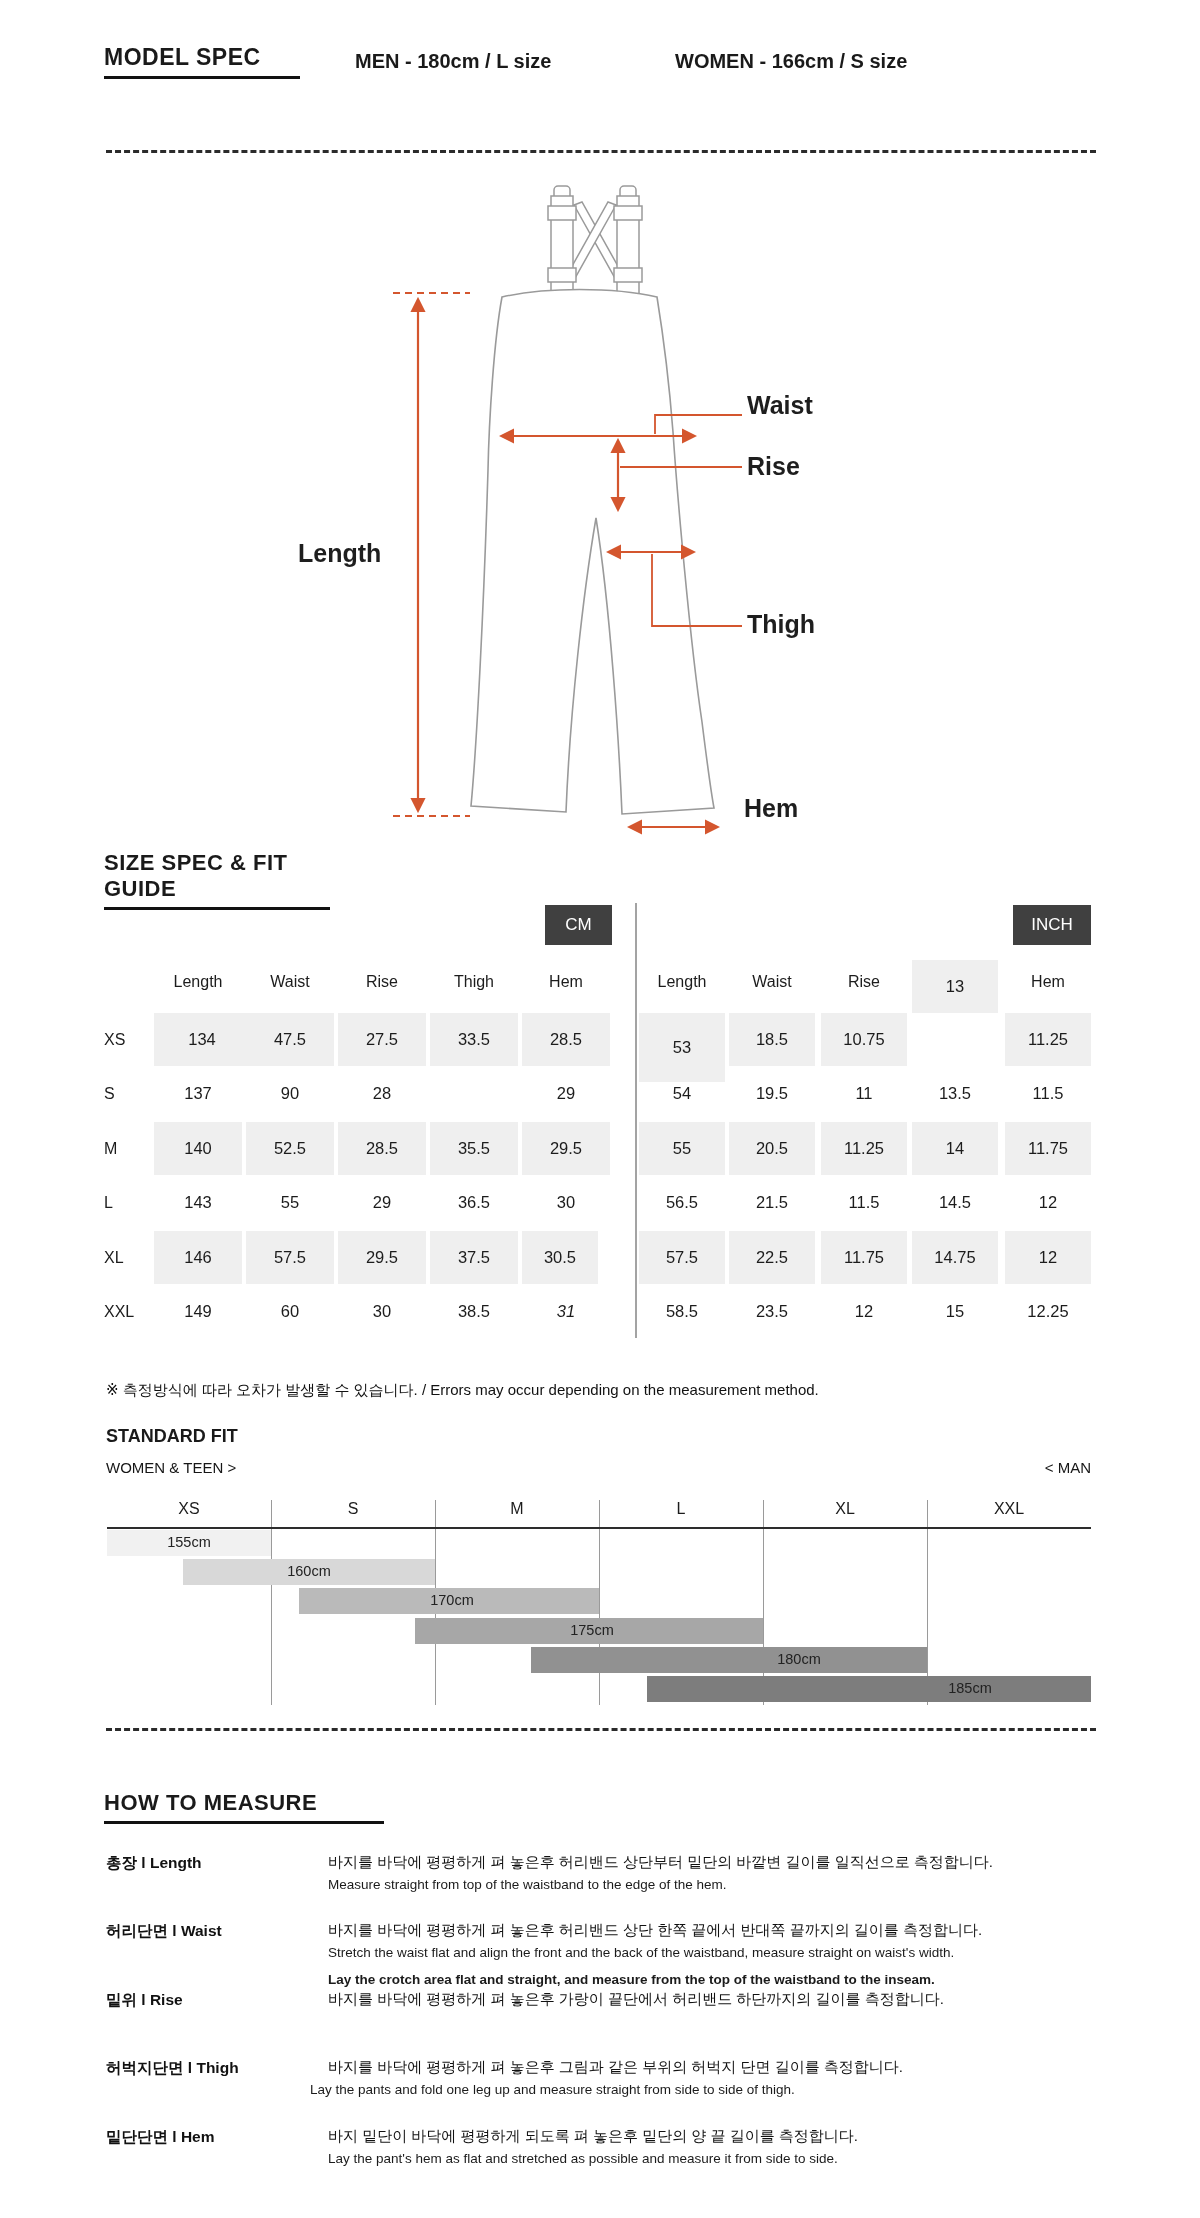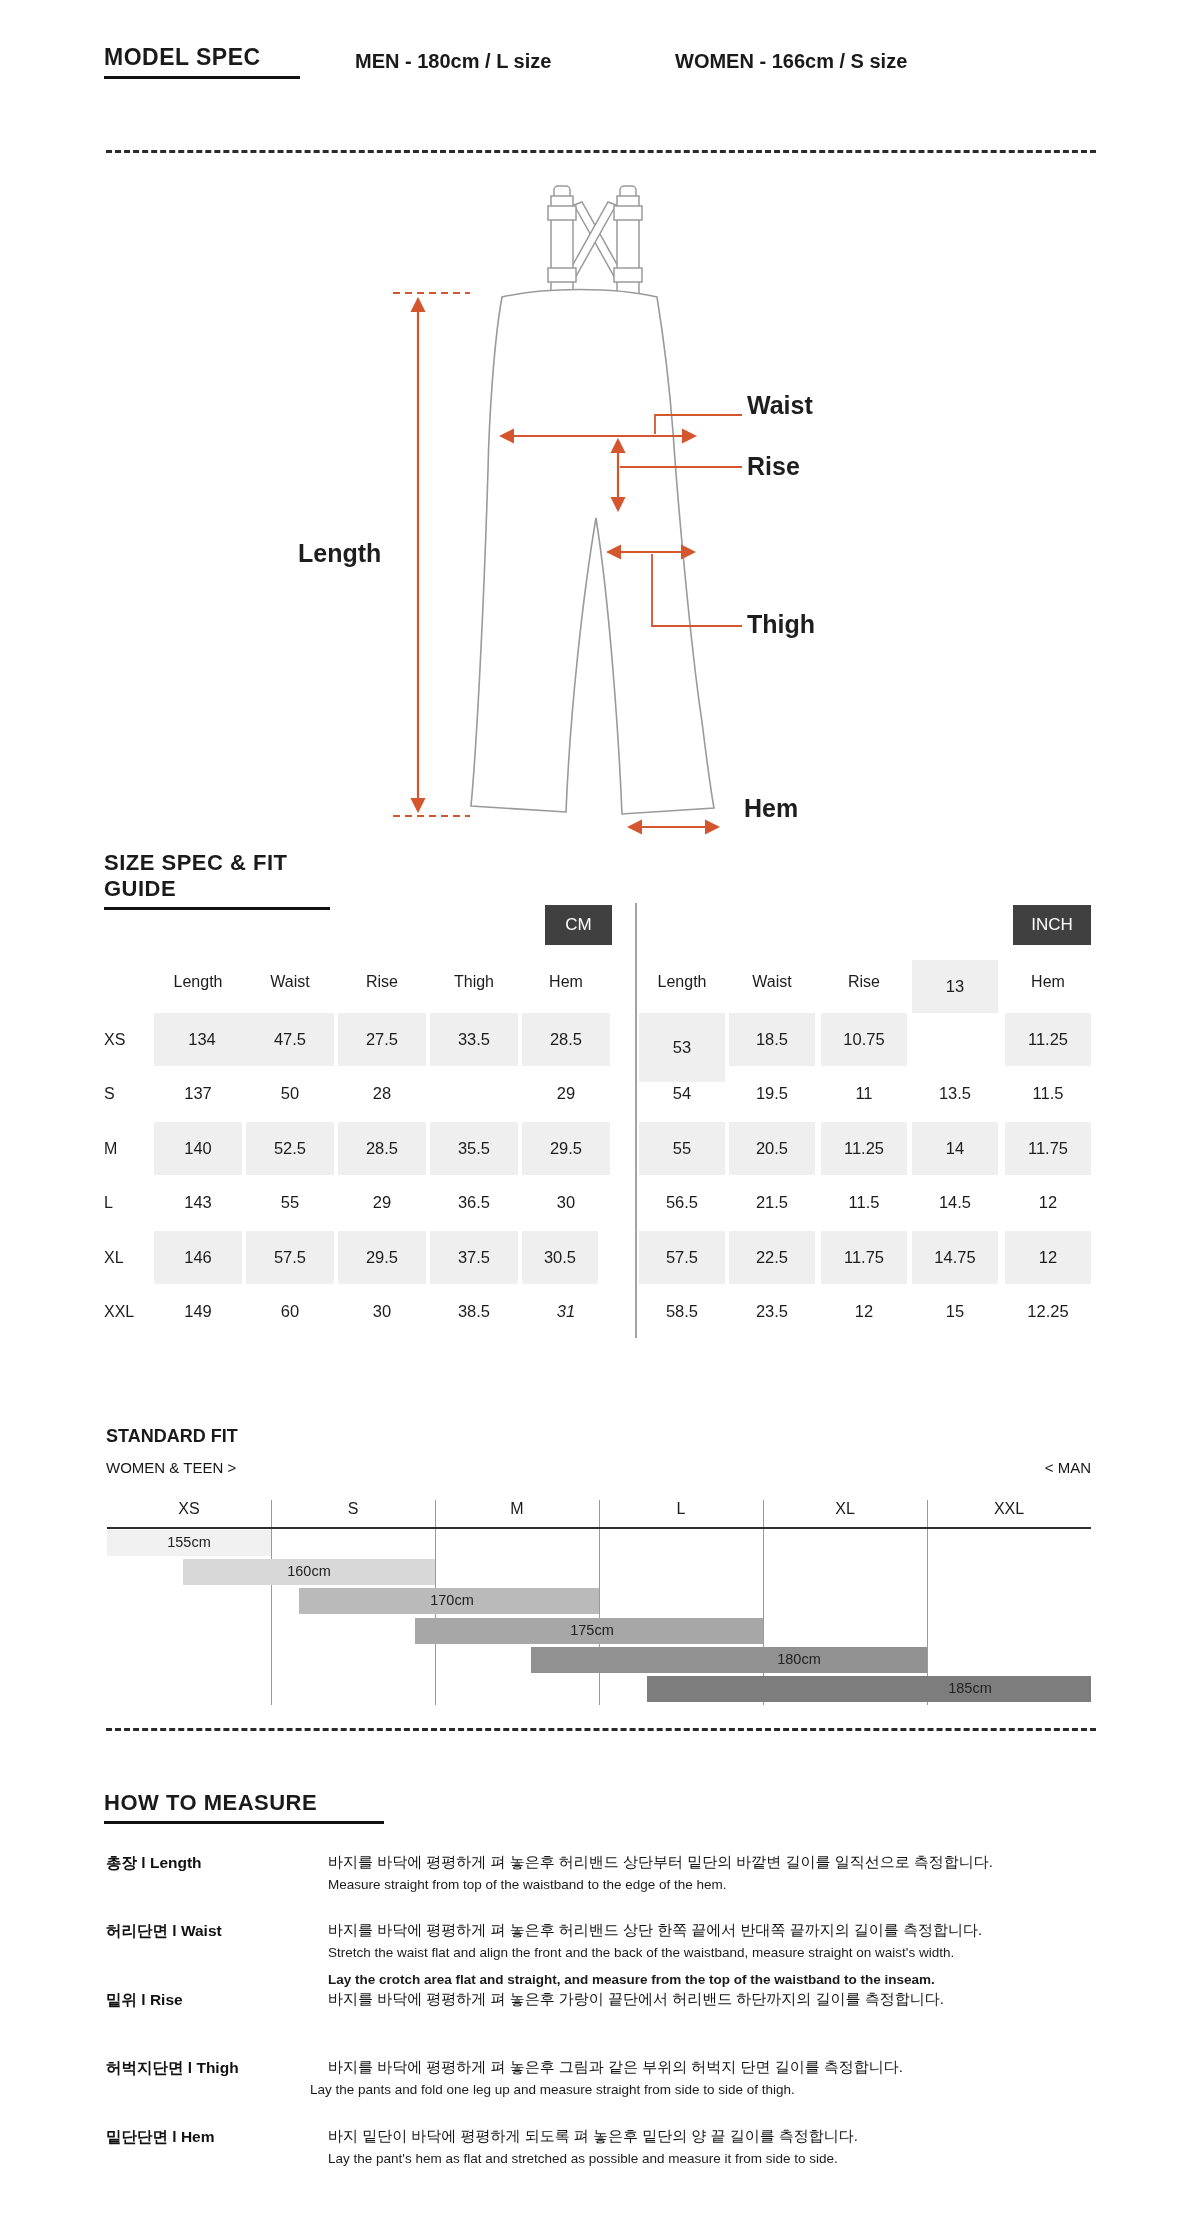--- a/index.html
+++ b/index.html
@@ -118,21 +118,21 @@
       <div class="abs cell stripe" style="left: 338px; top: 1013px; width: 88px; height: 53px;">27.5</div>
       <div class="abs cell stripe" style="left: 430px; top: 1013px; width: 88px; height: 53px;">33.5</div>
       <div class="abs cell stripe" style="left: 522px; top: 1013px; width: 88px; height: 53px;">28.5</div>
       <div class="abs cell stripe" style="left: 639px; top: 1013px; width: 86px; height: 69px;">53</div>
       <div class="abs cell stripe" style="left: 729px; top: 1013px; width: 86px; height: 53px;">18.5</div>
       <div class="abs cell stripe" style="left: 821px; top: 1013px; width: 86px; height: 53px;">10.75</div>
       <div class="abs cell stripe" style="left: 912px; top: 960px; width: 86px; height: 53px;">13</div>
       <div class="abs cell stripe" style="left: 1005px; top: 1013px; width: 86px; height: 53px;">11.25</div>
       <div class="abs size-label" style="left: 104px; top: 1067px; width: 46px; height: 53px;">S</div>
       <div class="abs cell" style="left: 154px; top: 1067px; width: 88px; height: 53px;">137</div>
-      <div class="abs cell" style="left: 246px; top: 1067px; width: 88px; height: 53px;">50</div>
+      <div class="abs cell" style="left: 246px; top: 1067px; width: 88px; height: 53px;">90</div>
       <div class="abs cell" style="left: 338px; top: 1067px; width: 88px; height: 53px;">28</div>
       <div class="abs cell" style="left: 450px; top: 1067px; width: 88px; height: 53px; margin-top: 44px;">34.5</div>
       <div class="abs cell" style="left: 522px; top: 1067px; width: 88px; height: 53px;">29</div>
       <div class="abs cell" style="left: 639px; top: 1067px; width: 86px; height: 53px;">54</div>
       <div class="abs cell" style="left: 729px; top: 1067px; width: 86px; height: 53px;">19.5</div>
       <div class="abs cell" style="left: 821px; top: 1067px; width: 86px; height: 53px;">11</div>
       <div class="abs cell" style="left: 912px; top: 1067px; width: 86px; height: 53px;">13.5</div>
       <div class="abs cell" style="left: 1005px; top: 1067px; width: 86px; height: 53px;">11.5</div>
       <div class="abs size-label" style="left: 104px; top: 1122px; width: 46px; height: 53px;">M</div>
       <div class="abs cell stripe" style="left: 154px; top: 1122px; width: 88px; height: 53px;">140</div>
@@ -173,20 +173,21 @@
       <div class="abs cell" style="left: 338px; top: 1285px; width: 88px; height: 53px;">30</div>
       <div class="abs cell" style="left: 430px; top: 1285px; width: 88px; height: 53px;">38.5</div>
       <div class="abs cell" style="left: 522px; top: 1285px; width: 88px; height: 53px; font-style: italic;">31</div>
       <div class="abs cell" style="left: 639px; top: 1285px; width: 86px; height: 53px;">58.5</div>
       <div class="abs cell" style="left: 729px; top: 1285px; width: 86px; height: 53px;">23.5</div>
       <div class="abs cell" style="left: 821px; top: 1285px; width: 86px; height: 53px;">12</div>
       <div class="abs cell" style="left: 912px; top: 1285px; width: 86px; height: 53px;">15</div>
       <div class="abs cell" style="left: 1005px; top: 1285px; width: 86px; height: 53px;">12.25</div>
     </div>
 
+  <div class="abs note" style="left:106px;top:1381px;">※ 측정방식에 따라 오차가 발생할 수 있습니다. / Errors may occur depending on the measurement method.</div>
 
   <div class="abs sf-title" style="left:106px;top:1426px;">STANDARD FIT</div>
   <div class="abs sf-sub" style="left:106px;top:1459px;">WOMEN &amp; TEEN &gt;</div>
   <div class="abs sf-sub" style="left:1013px;top:1459px;width:78px;text-align:right;">&lt; MAN</div>
 
   <div id="fit-chart">
       <div class="abs chart-vline" style="left: 271px; top: 1500px; height: 205px;"></div>
       <div class="abs chart-vline" style="left: 435px; top: 1500px; height: 205px;"></div>
       <div class="abs chart-vline" style="left: 599px; top: 1500px; height: 205px;"></div>
       <div class="abs chart-vline" style="left: 763px; top: 1500px; height: 205px;"></div>

